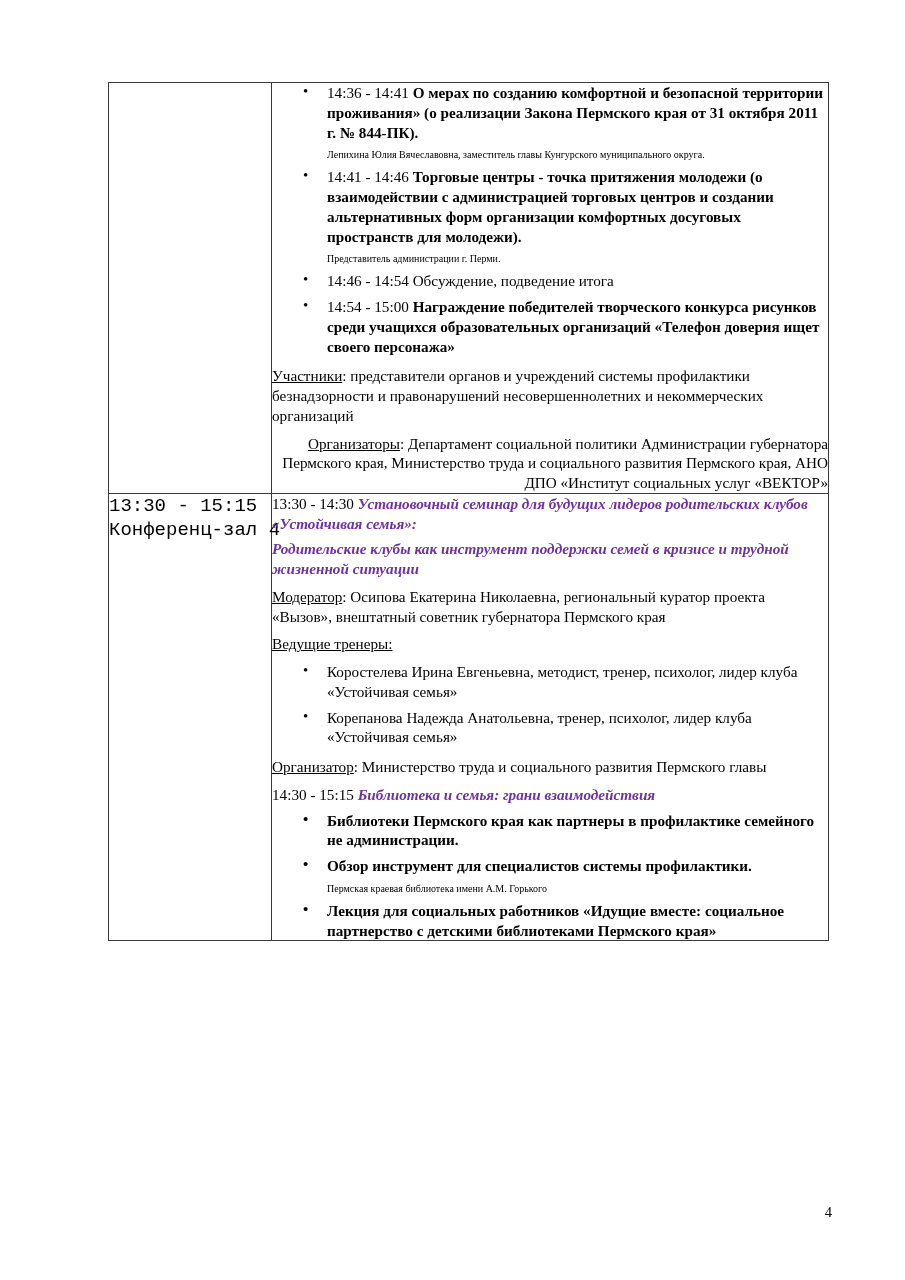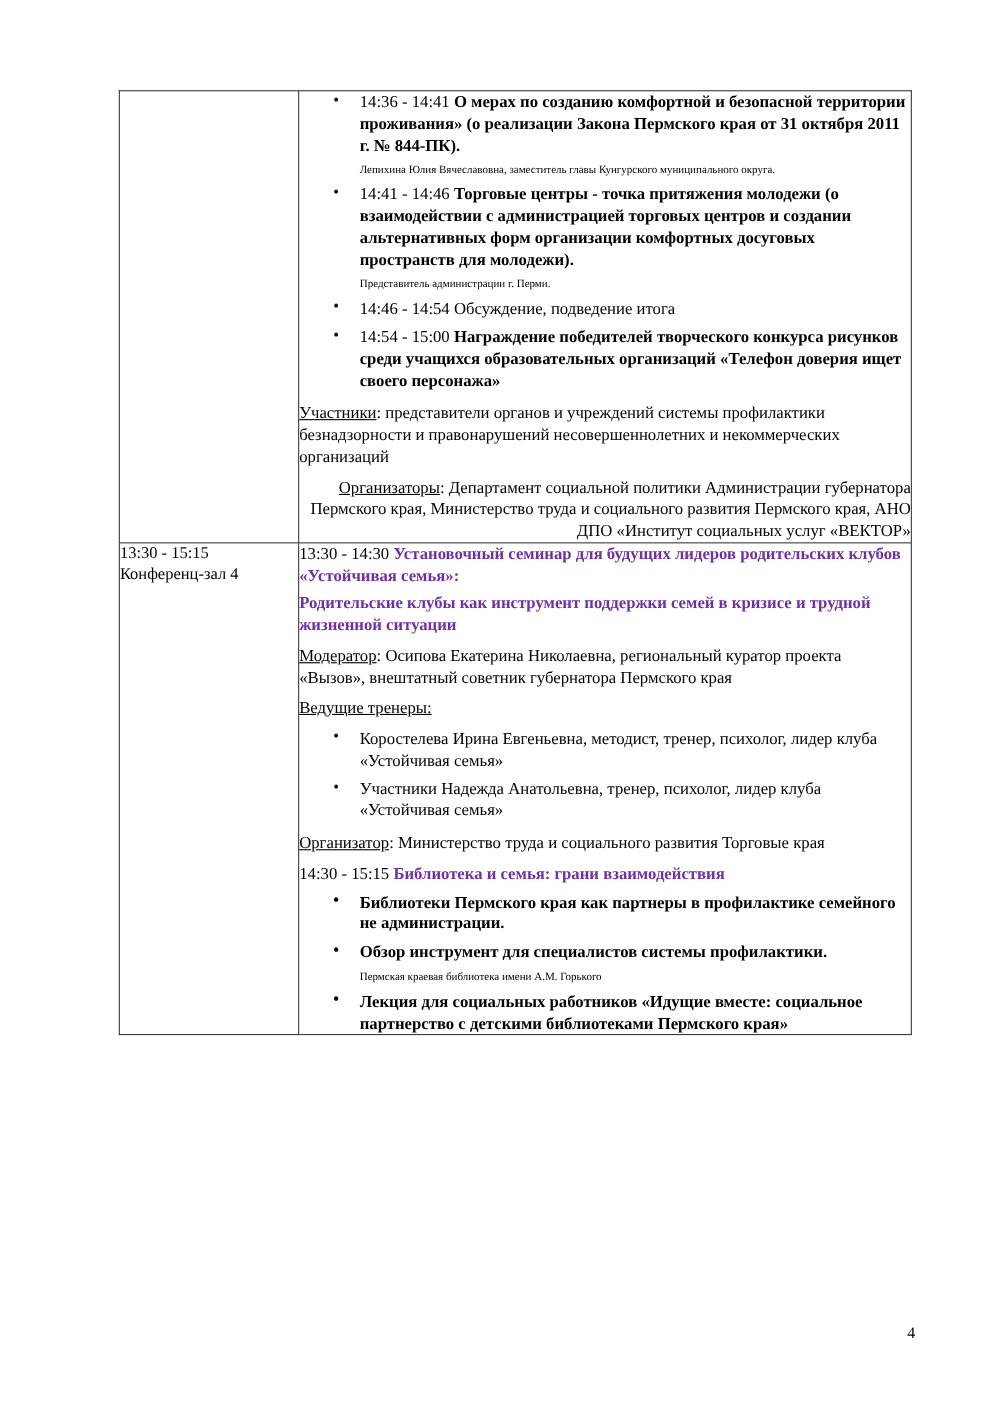--- a/index.html
+++ b/index.html
@@ -36,36 +36,37 @@
   }
   td.col-time {
     width: 162px;
     padding: 6px 8px 6px 9px;
   }
   td.col-body {
     width: 556px;
     padding: 6px 12px 10px 10px;
   }
   .time-line {
-    font-size: 15px;
+    font-size: 19px;
     line-height: 1.28;
     white-space: nowrap;
+    font-family: Liberation Mono, monospace;
   }
   
   .p {
     font-size: 15.2px;
     line-height: 1.30;
     margin: 0 0 8px 0;
     text-align: left;
   }
   .p.tight { margin-bottom: 6px; }
   .p.last { margin-bottom: 0; text-align: right; }
   .b { font-weight: bold; }
   .u { text-decoration: underline; }
-  .purple { color: #7030A0; font-weight: bold; }
+  .purple { color: #7030A0; font-weight: bold; font-style: italic; }
   
   ul.bul {
     list-style: none;
     margin: 0 0 6px 0;
     padding: 0;
   }
   ul.bul.last { margin-bottom: 0; }
   ul.bul > li {
     position: relative;
     padding-left: 55px;
@@ -142,24 +143,24 @@
           <p class="p tight"><span>13:30 - 14:30 </span><span class="purple">Установочный семинар для будущих лидеров родительских клубов «Устойчивая семья»:</span></p>
 
           <p class="p"><span class="purple">Родительские клубы как инструмент поддержки семей в кризисе и трудной жизненной ситуации</span></p>
 
           <p class="p"><span class="u">Модератор</span><span>: Осипова Екатерина Николаевна, региональный куратор проекта «Вызов», внештатный советник губернатора Пермского края</span></p>
 
           <p class="p"><span class="u">Ведущие тренеры:</span></p>
 
           <ul class="bul">
             <li>Коростелева Ирина Евгеньевна, методист, тренер, психолог, лидер клуба «Устойчивая семья»</li>
-            <li class="nomar">Участники Надежда Анатольевна, тренер, психолог, лидер клуба «Устойчивая семья»</li>
+            <li class="nomar">Корепанова Надежда Анатольевна, тренер, психолог, лидер клуба «Устойчивая семья»</li>
           </ul>
 
-          <p class="p" style="margin-top:10px;"><span class="u">Организатор</span><span>: Министерство труда и социального развития Торговые края</span></p>
+          <p class="p" style="margin-top:10px;"><span class="u">Организатор</span><span>: Министерство труда и социального развития Пермского главы</span></p>
 
           <p class="p tight"><span>14:30 - 15:15 </span><span class="purple">Библиотека и семья: грани взаимодействия</span></p>
 
           <ul class="bul">
             <li class="b">Библиотеки Пермского края как партнеры в профилактике семейного не администрации.</li>
             <li class="b nomar">Обзор инструмент для специалистов системы профилактики.</li>
           </ul>
 
           <div class="sub">Пермская краевая библиотека имени А.М. Горького</div>
 

